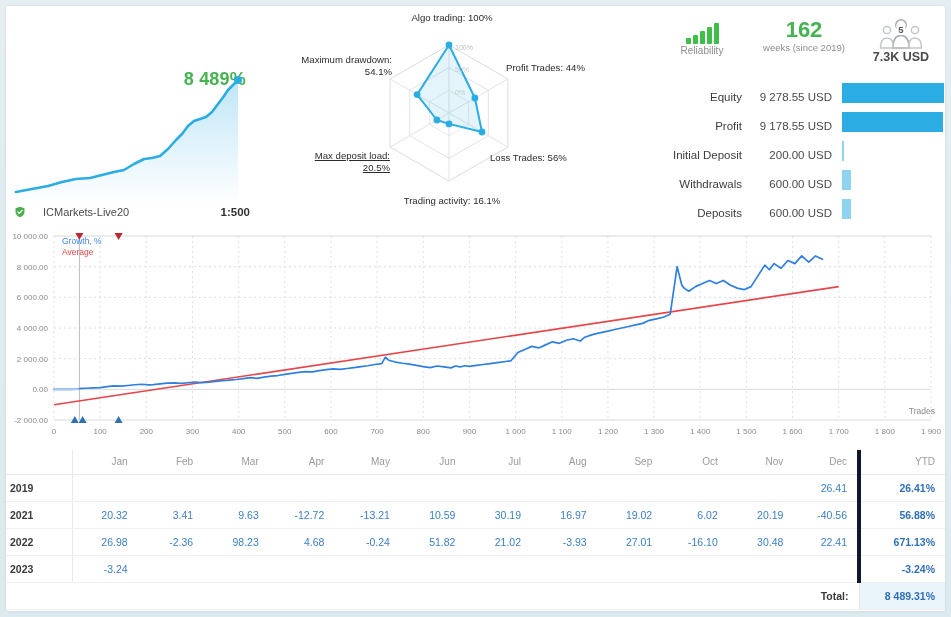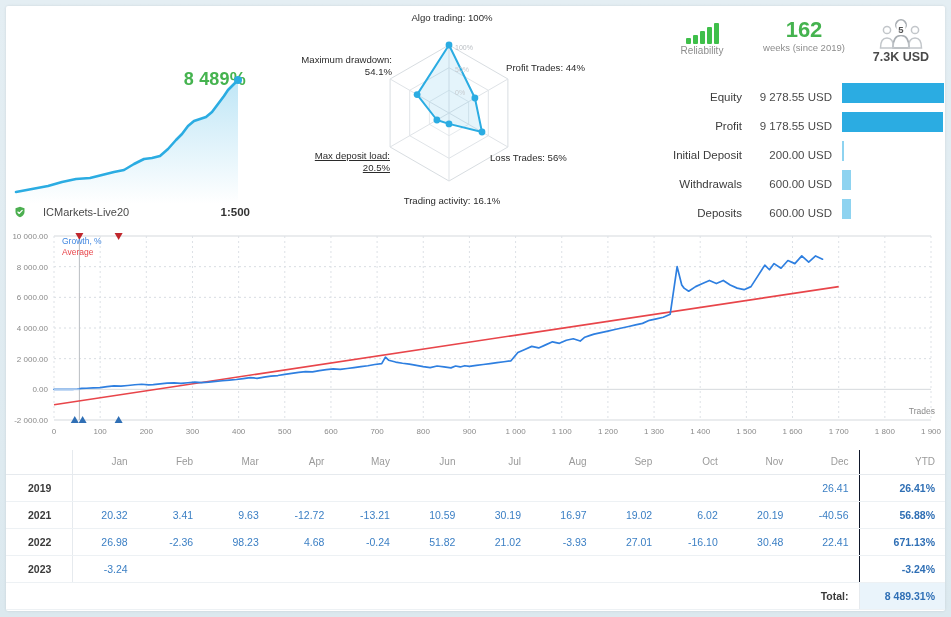--- a/index.html
+++ b/index.html
@@ -86,25 +86,25 @@
   table.months { width: 939px; border-collapse: collapse; table-layout: fixed; }
   table.months th, table.months td {
     font-size: 10.5px; text-align: right; padding: 0 10px; height: 27px;
     border-bottom: 1px solid #edf1f4; color: #3b7fc4; font-weight: normal;
   }
   table.months thead th {
     color: #9a9a9a; font-size: 10px; height: 24px; border-bottom: 1px solid #e6eaee;
   }
   table.months .yr {
     text-align: left; color: #3a3a3a; font-weight: bold; font-size: 10.5px;
-    width: 66px; padding-left: 22px; border-right: 1px solid #e6eaee;
+    width: 66px; padding-left: 4px; border-right: 1px solid #e6eaee;
   }
   table.months thead .yr { border-right: 1px solid #e6eaee; }
   table.months .ytd {
-    font-weight: bold; color: #2f6fb5; border-left: 1px solid #0f172a; width: 86px;
+    font-weight: bold; color: #2f6fb5; border-left: 4px solid #0f172a; width: 86px;
   }
   table.months thead .ytd { color: #9a9a9a; font-weight: normal; }
   td.neg, .ytd.neg { color: #e0555a; }
   .total-row td {
     height: 30px; border-bottom: none; font-size: 10.5px;
   }
   .total-row .tot-lab { text-align: right; color: #3a3a3a; font-weight: bold; }
   .total-row .tot-val {
     background: #eaf4fb; color: #2f6fb5; font-weight: bold;
     border-left: 1px solid #e6eaee; text-align: right;

